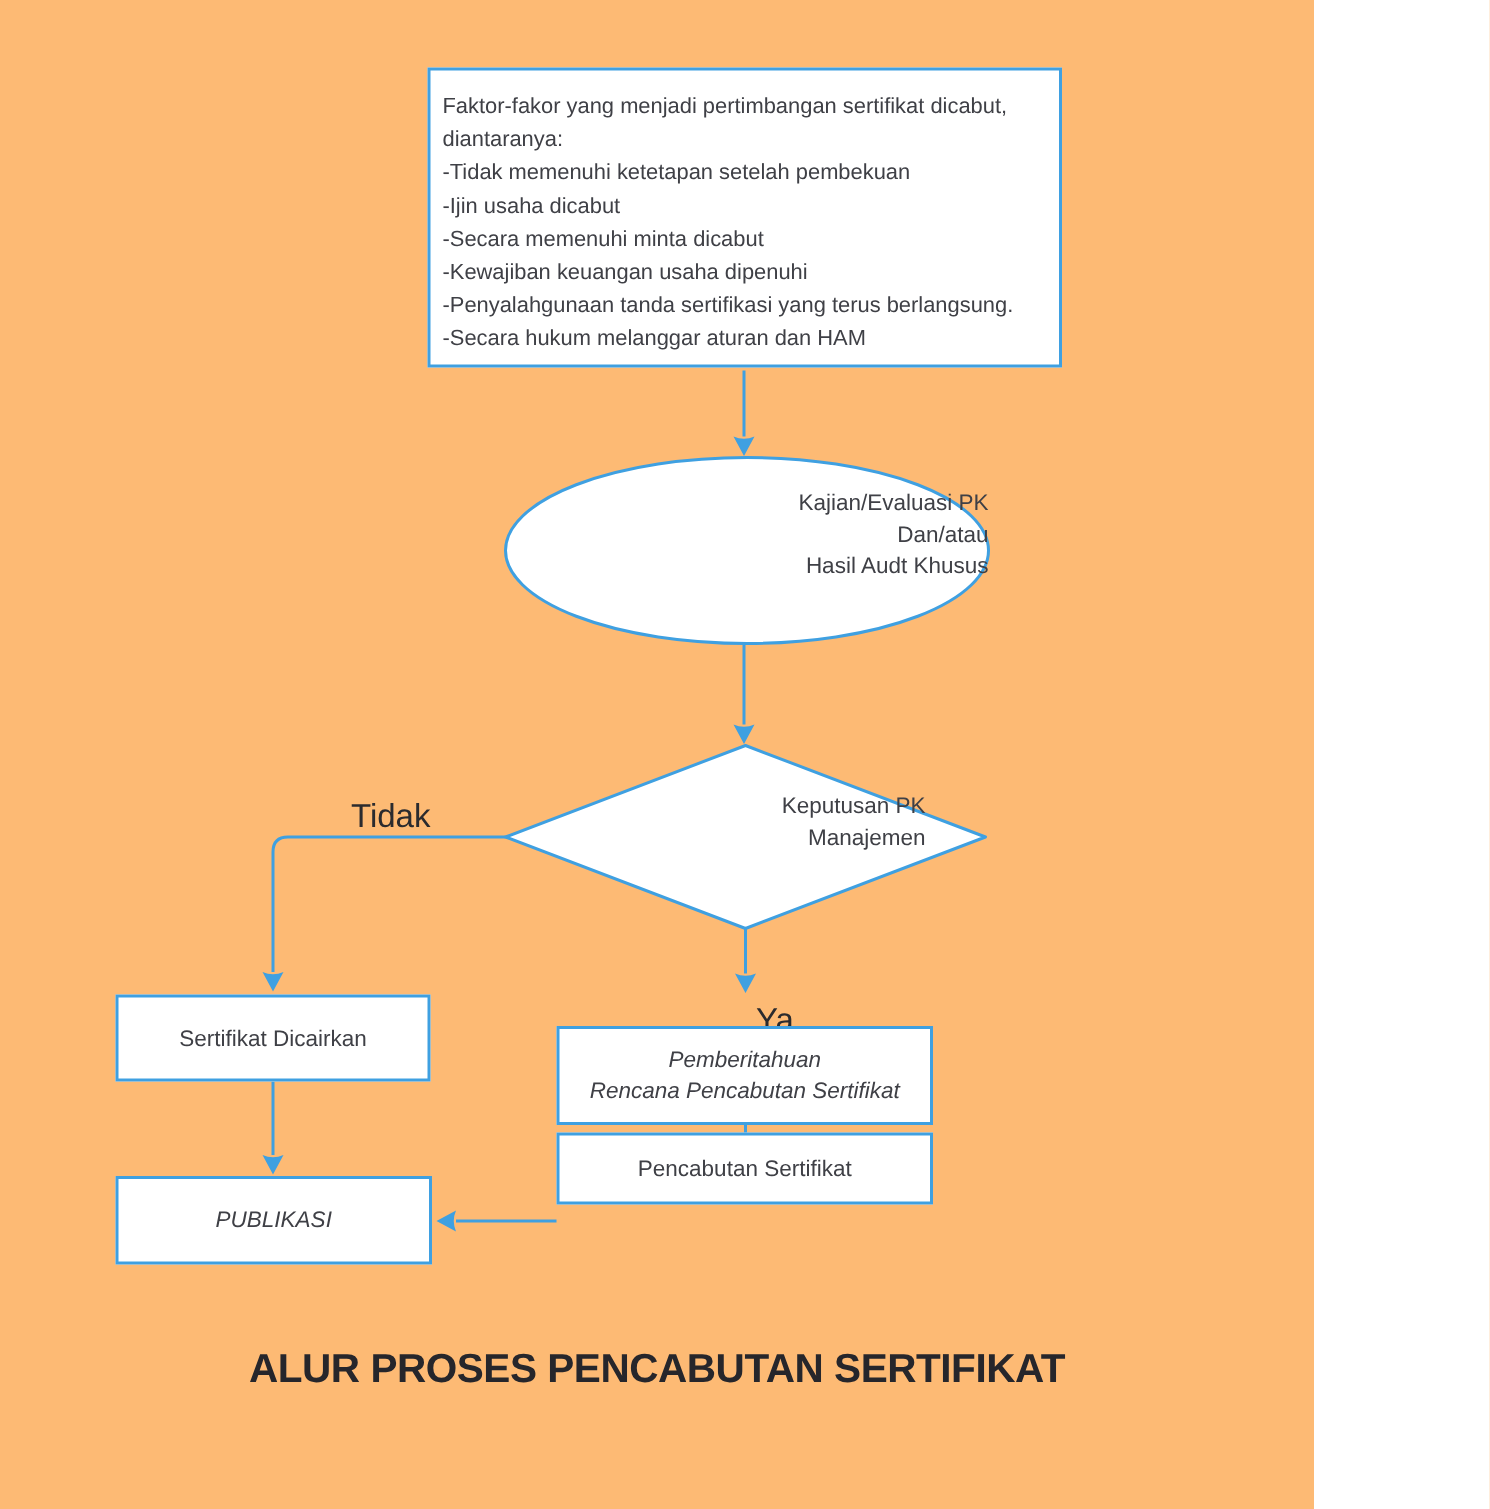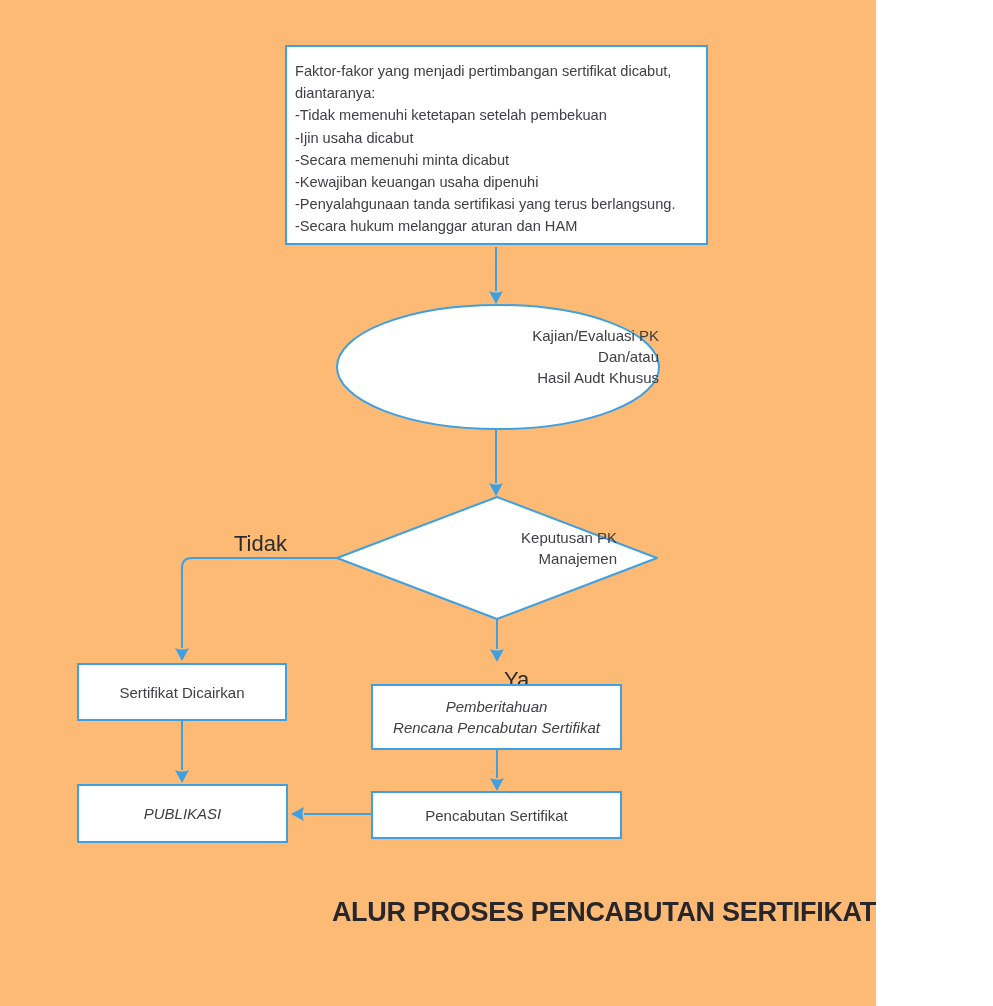--- a/index.html
+++ b/index.html
@@ -47,21 +47,21 @@
   }
   .edge-label{
     position:absolute;
     font-size:22px;
     color:#2b2b2e;
   }
   .title{
     position:absolute;
     left:0;right:0;
     top:897px;
-    text-align:right;
+    text-align:center;
     font-size:27px;
     font-weight:bold;
     letter-spacing:-0.3px;
     color:var(--title);
   }
 </style>
 </head>
 <body>
 
 <div class="canvas">
@@ -124,19 +124,19 @@
 
   <div class="node" style="left:371px;top:684px;width:251px;height:66px;font-style:italic;">
     <div>Pemberitahuan</div>
     <div>Rencana Pencabutan Sertifikat</div>
   </div>
 
   <div class="node" style="left:77px;top:784px;width:211px;height:59px;font-style:italic;">
     <div>PUBLIKASI</div>
   </div>
 
-  <div class="node" style="left:371px;top:791px;width:251px;height:48px;">
+  <div class="node" style="left:371px;top:755px;width:251px;height:48px;">
     <div>Pencabutan Sertifikat</div>
   </div>
 
   <div class="title">ALUR PROSES PENCABUTAN SERTIFIKAT</div>
 
 </div>
 
 </body></html>

